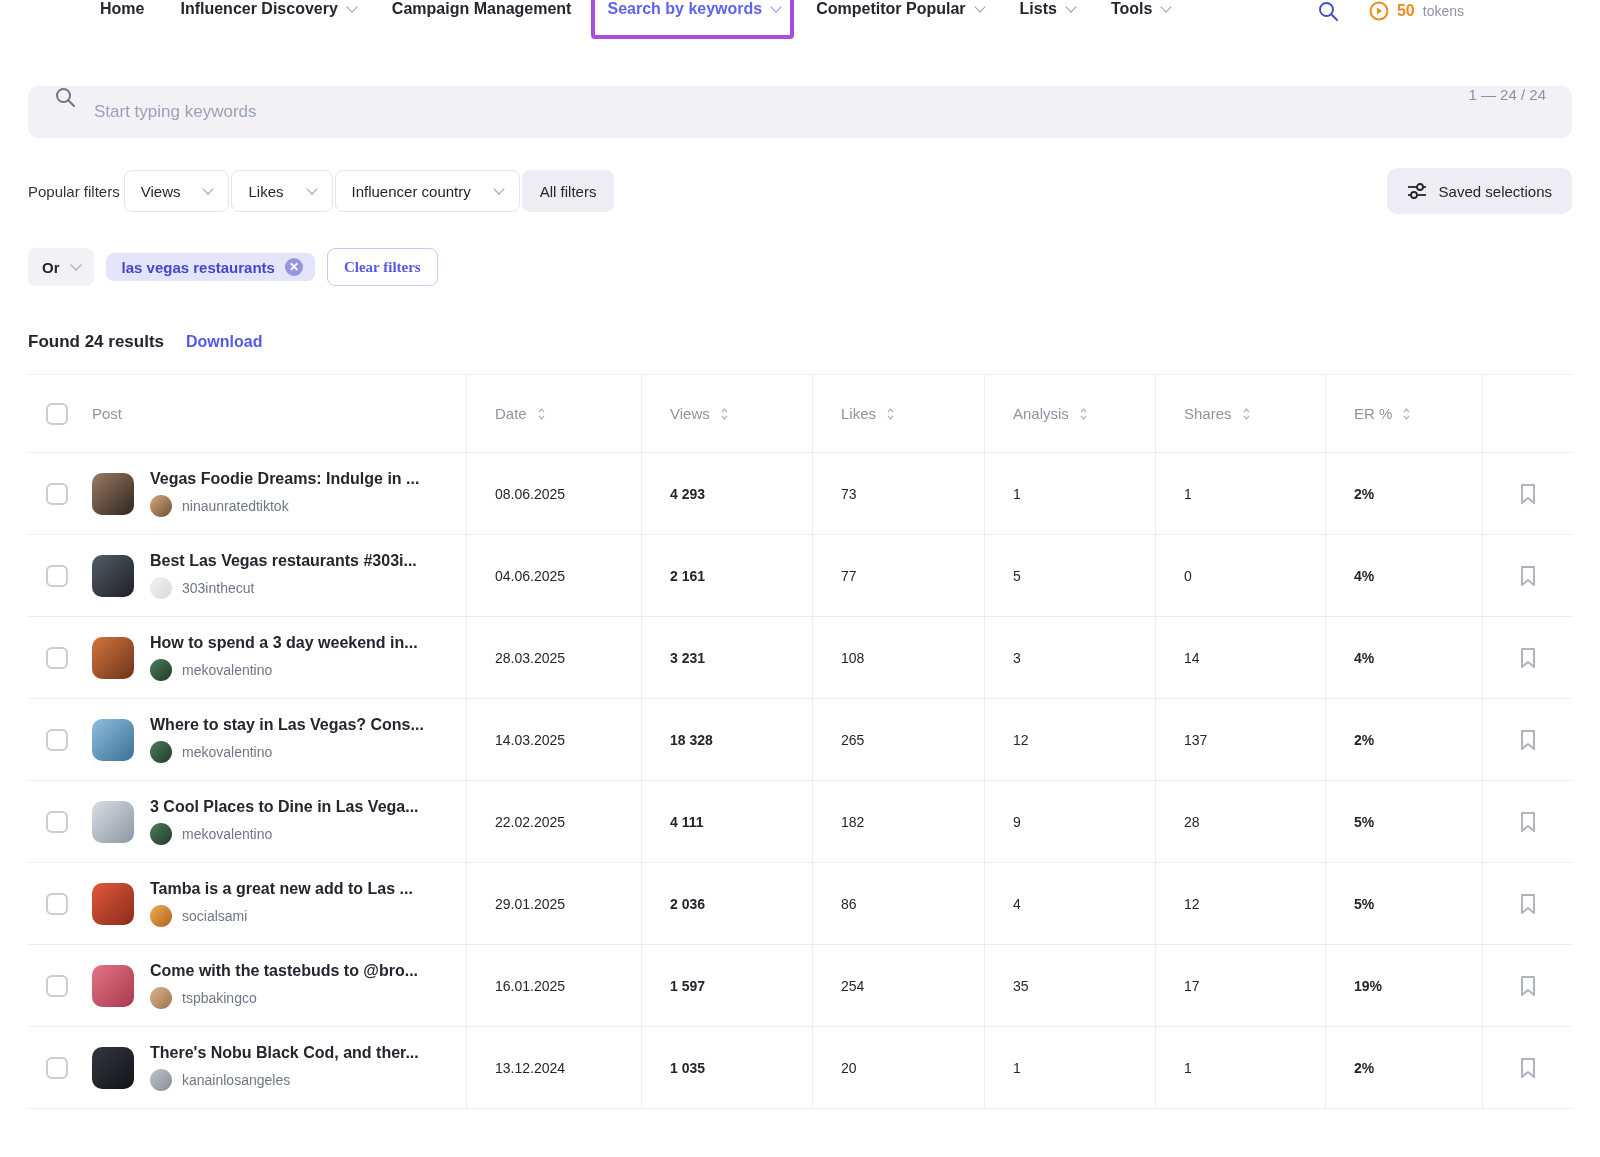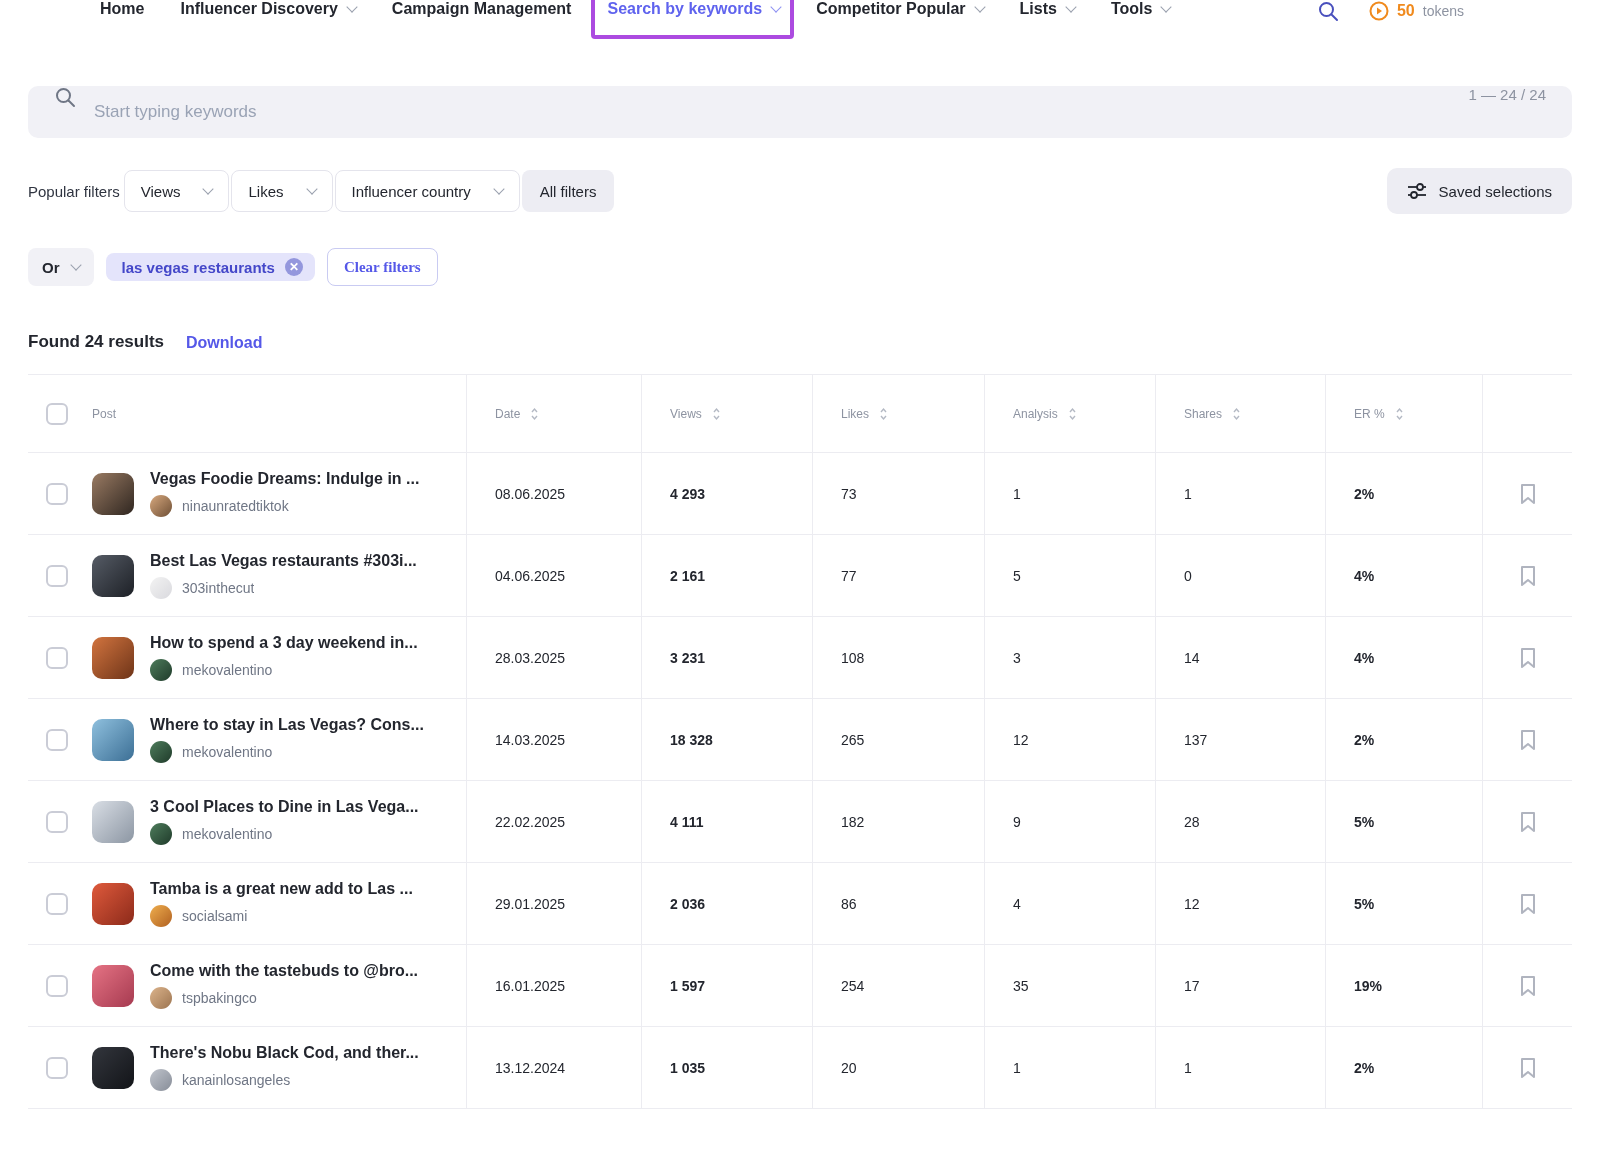--- a/index.html
+++ b/index.html
@@ -40,32 +40,32 @@
   .saved-btn { margin-left:auto; height:46px; border-radius:10px; font-size:15px; padding:0 20px; }
 
   
   .applied-row { margin-top:34px; display:flex; align-items:center; gap:12px; }
   .or-pill { height:38px; padding:0 14px; display:flex; align-items:center; gap:12px; background:#f1f1f6; border:none; border-radius:8px; font-size:15px; font-weight:600; font-family:inherit; color:#23262e; cursor:pointer;justify-content:center; }
   .tag { height:28px; padding:0 12px 0 16px; display:flex; align-items:center; gap:10px; background:#e4e4fb; border-radius:8px; font-size:15px; font-weight:600; color:#4447c9; }
   .tag-x { width:18px; height:18px; border-radius:50%; background:#9497dd; color:#fff; display:flex; align-items:center; justify-content:center; font-size:12px; line-height:1; cursor:pointer; flex:none; }
   .clear-btn { height:38px; padding:0 16px; background:#fff; border:1px solid #c9cbf2; border-radius:8px; color:#5558e8; font-weight:600; font-size:15px; font-family:Liberation Serif, serif; cursor:pointer; }
 
   
-  .results-row { margin-top:46px; display:flex; align-items:flex-end; gap:22px; }
+  .results-row { margin-top:46px; display:flex; align-items:center; gap:22px; }
   .found { font-size:17px; font-weight:700; }
   .download { font-size:16px; font-weight:600; color:#5558e8; cursor:pointer; text-decoration:none; }
 
   
   .table { margin-top:22px; border-top:1px solid #ececf1; }
   .thead, .trow { display:grid; grid-template-columns:438px 175px 171px 172px 171px 170px 157px 1fr; }
   .thead { height:78px; border-bottom:1px solid #ececf1; }
   .trow { height:82px; border-bottom:1px solid #ececf1; }
   .cell { display:flex; align-items:center; height:100%; min-width:0; }
   .cell + .cell { border-left:1px solid #ececf1; padding-left:28px; }
-  .h-label { color:#8d93a1; font-size:12px; margin-right:9px; }
+  .h-label { color:#8d93a1; font-size:15px; margin-right:9px; }
   .sort { display:flex; flex-direction:column; }
   .post-h, .post-cell { padding-left:18px; }
   .post-h .h-label { margin-left:24px; }
   .checkbox { width:22px; height:22px; border:2px solid #caccd6; border-radius:6px; background:#fff; flex:none; cursor:pointer; }
   .thumb { width:42px; height:42px; border-radius:10px; margin-left:24px; flex:none; }
   .post-info { margin-left:16px; min-width:0; display:flex; flex-direction:column; gap:7px; }
   .post-title { font-size:16px; font-weight:700; color:#23262e; white-space:nowrap; overflow:hidden; max-width:300px; }
   .post-user { display:flex; align-items:center; gap:10px; }
   .avatar { width:22px; height:22px; border-radius:50%; flex:none; }
   .username { font-size:14px; color:#6f7685; white-space:nowrap; overflow:hidden; }

